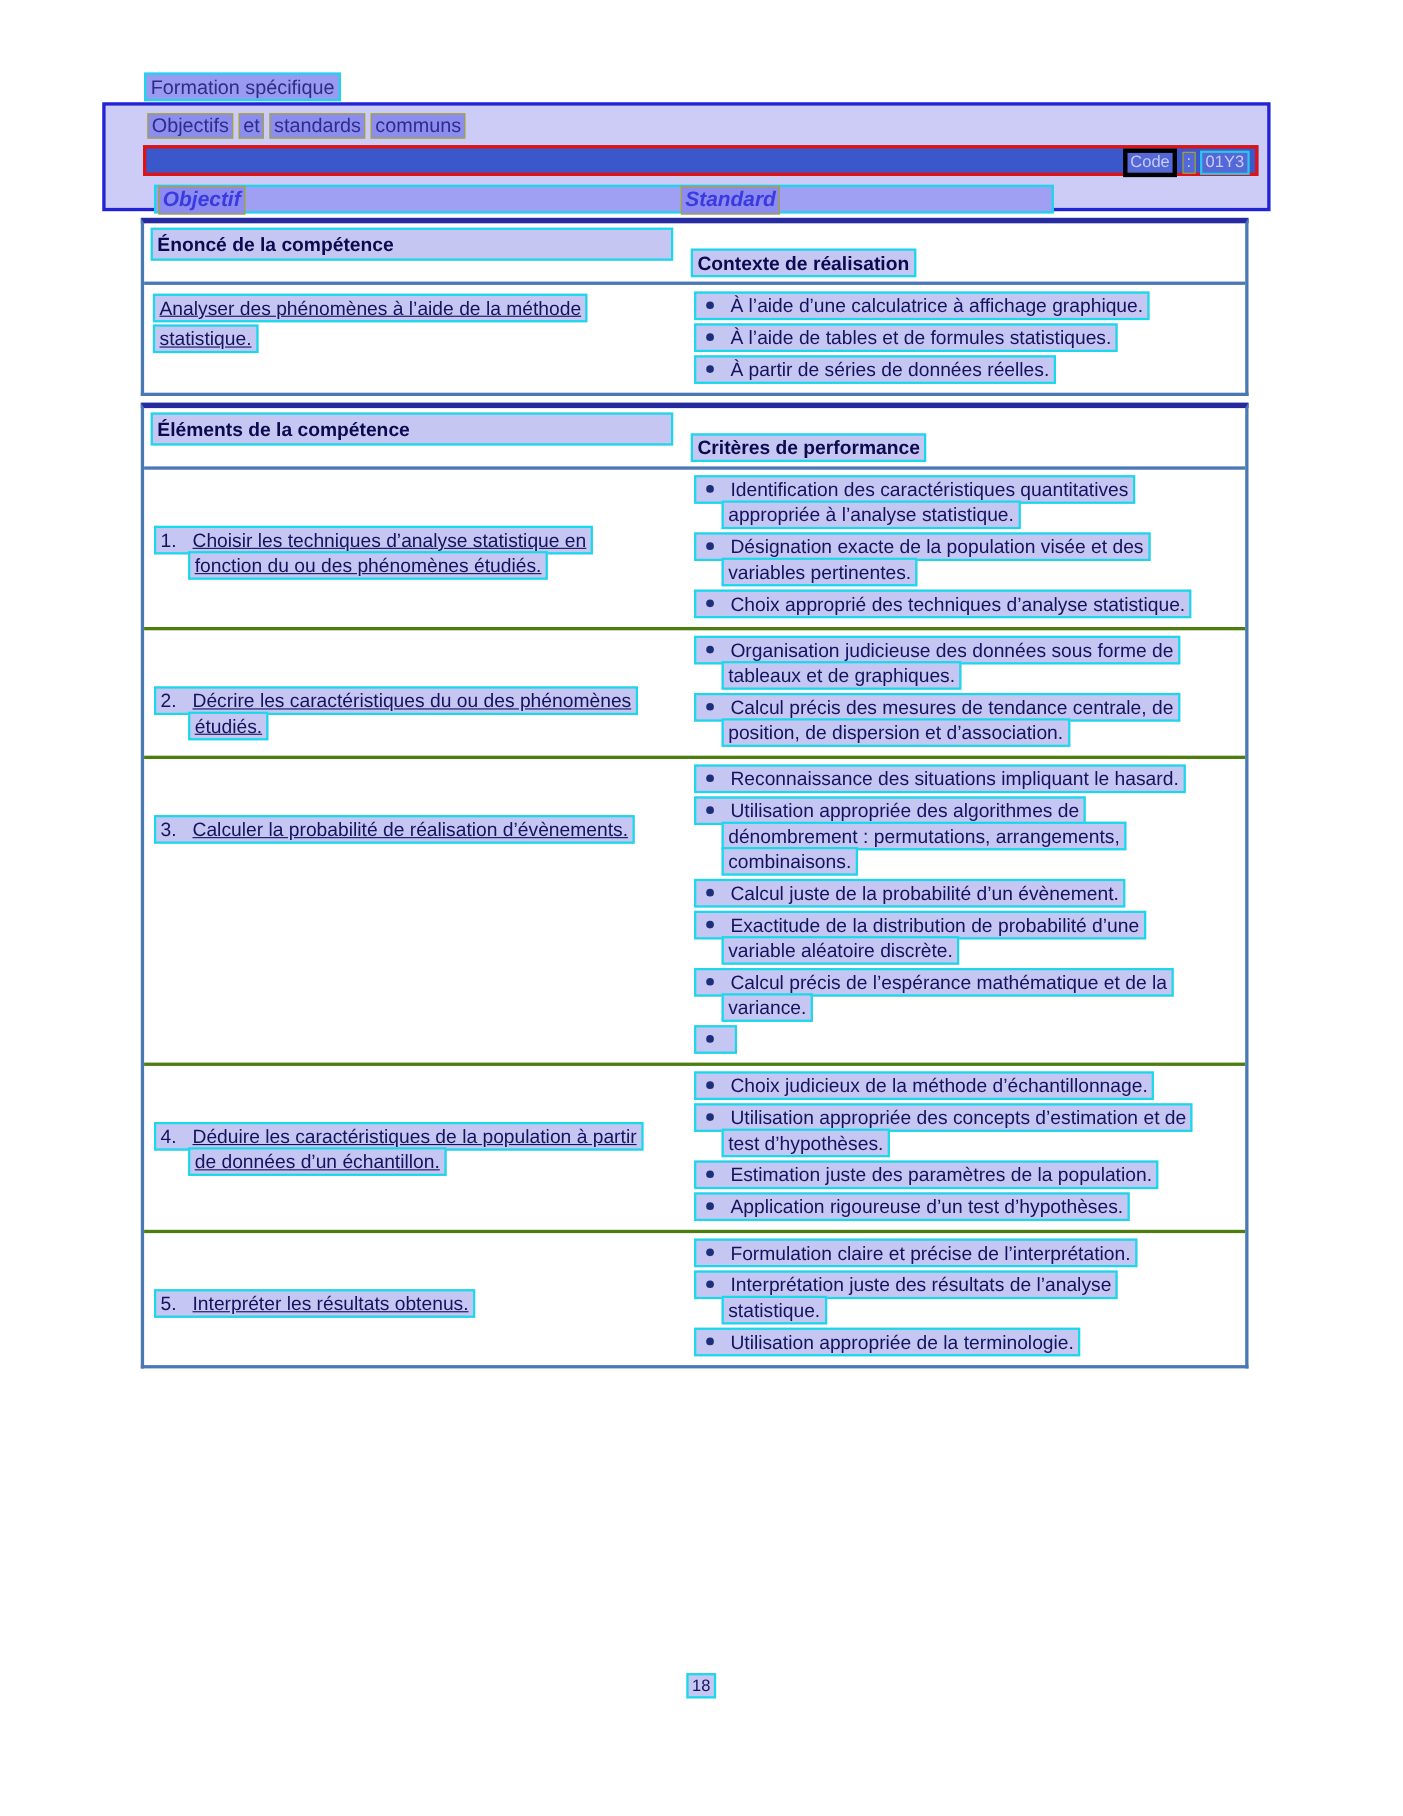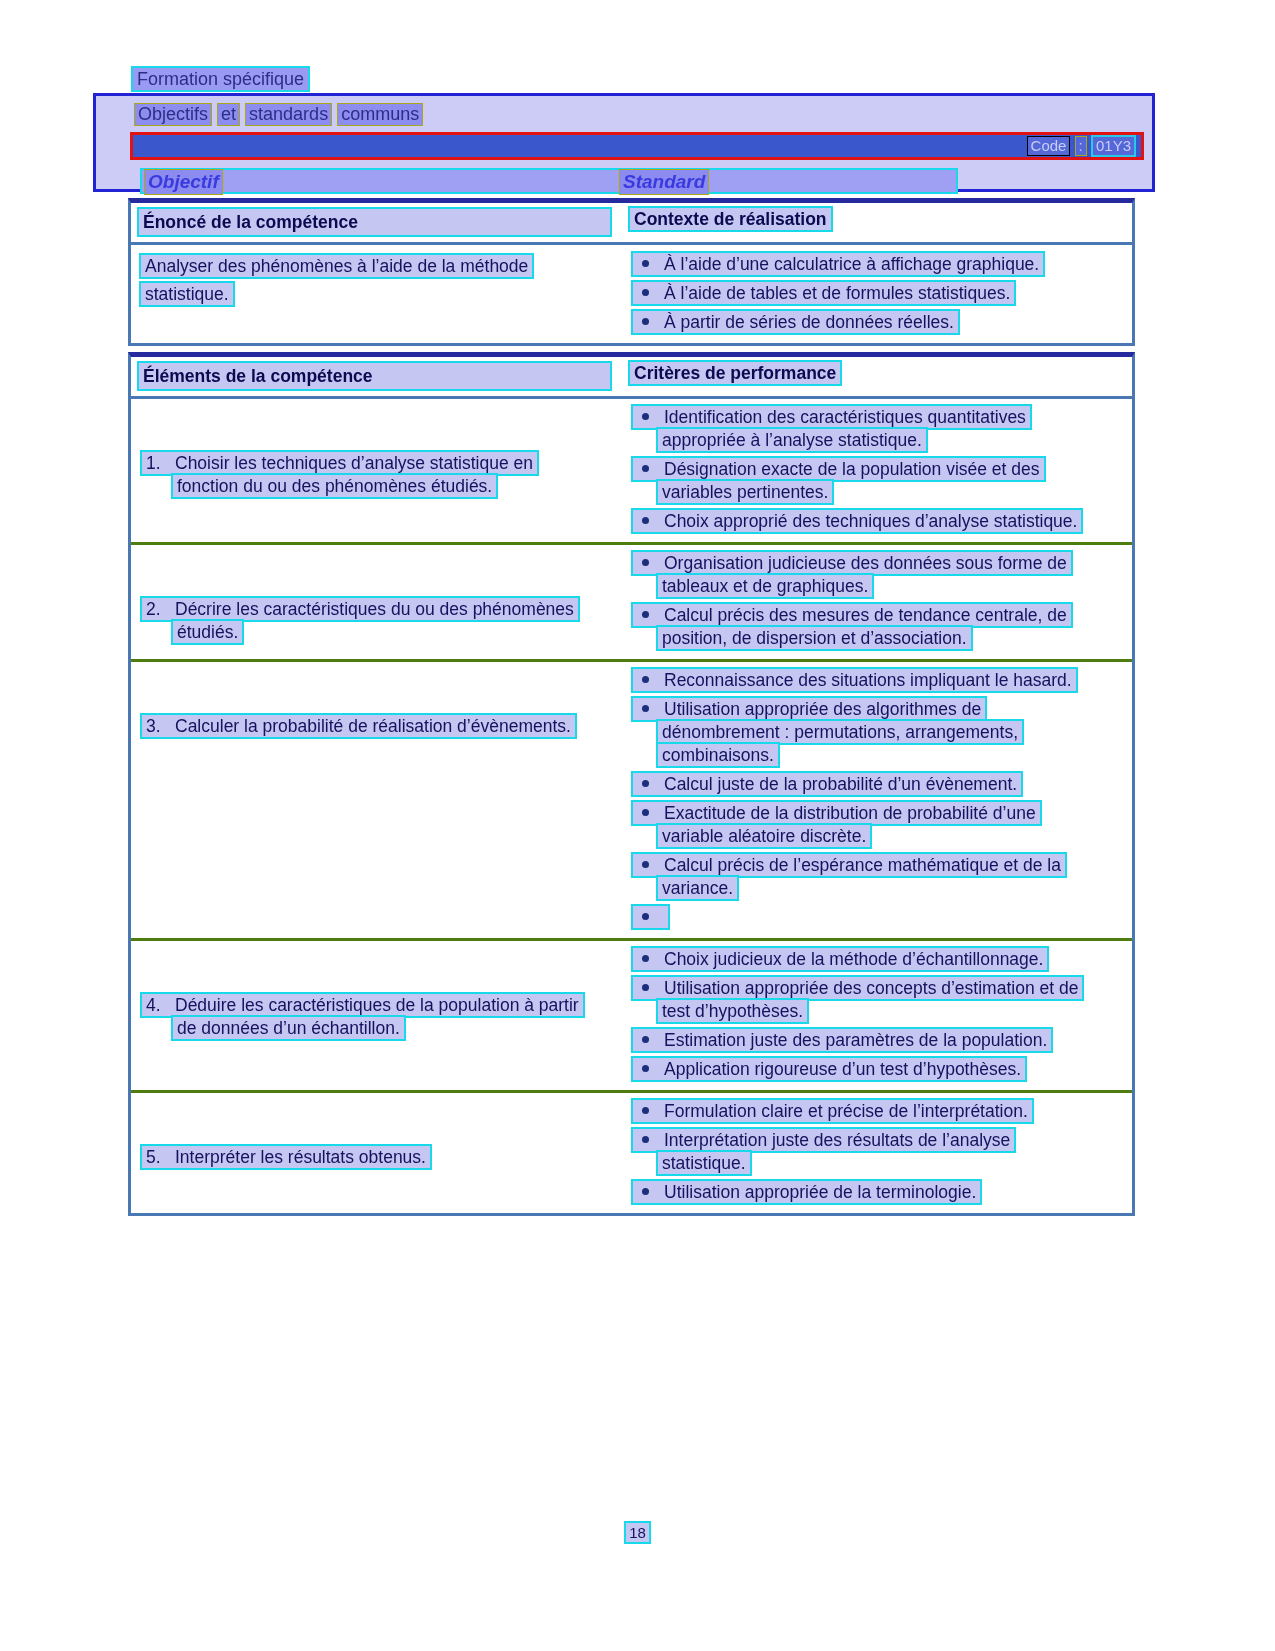--- a/index.html
+++ b/index.html
@@ -44,21 +44,21 @@
   }
   .code-bar {
     position:absolute; left:34px; right:8px; top:36px; height:28px;
     background:#3a57cc; border:3px solid #e01212;
     text-align:right; font-size:15px; color:#c8ccfa; line-height:22px;
     padding-right:5px;
   }
   .code-bar .cb {
     display:inline-block; background:#5568d8; padding:0 3px; line-height:18px;
   }
-  .code-bar .cb-code  { border:1px solid #000000;margin-left:48px; }
+  .code-bar .cb-code  { border:4px solid #000000;margin-left:48px; }
   .code-bar .cb-colon { border:1px solid #a8a818; }
   .code-bar .cb-value { border:2px solid #28c8e8; }
 
   .obj-std-strip {
     position:absolute; left:44px; top:72px; width:818px; height:26px;
     background:#9f9ff3; border:2px solid #17d9ea;
   }
   .obj-std-strip .word-box {
     position:absolute; top:-1px;
     font-size:19px; font-weight:bold; font-style:italic; color:#3a3ae0;
@@ -79,24 +79,24 @@
   .t-row { display:grid; grid-template-columns:489px 1fr; }
   .t-head { border-bottom:3px solid #4a78b5; }
   .t-body + .t-body { border-top:3px solid #4d7c0f; }
 
   .th-cell {
     padding:4px 8px 5px 6px;
     font-size:17.5px; font-weight:bold; color:#0a0a50;
     line-height:24px;
   }
   .th-cell.full .hl { display:inline-block; width:100%; }
-  .th-cell.right-col { padding-left:8px; }
+  .th-cell.right-col { padding-left:8px;margin-top:20px; }
 
   .cell { padding:7px 0 9px 0; }
-  .left-cell  { padding-left:8px;  padding-right:24px; }
+  .left-cell  { padding-left:8px;  padding-right:24px;text-decoration:underline; }
   .right-cell { padding-right:40px; }
 
   
   .statement { font-size:17.5px; line-height:28px; }
 
   
   .num-item {
     font-size:17.5px; line-height:23px;
     padding-left:32px; text-indent:-31px;margin-top:46px;
   }

